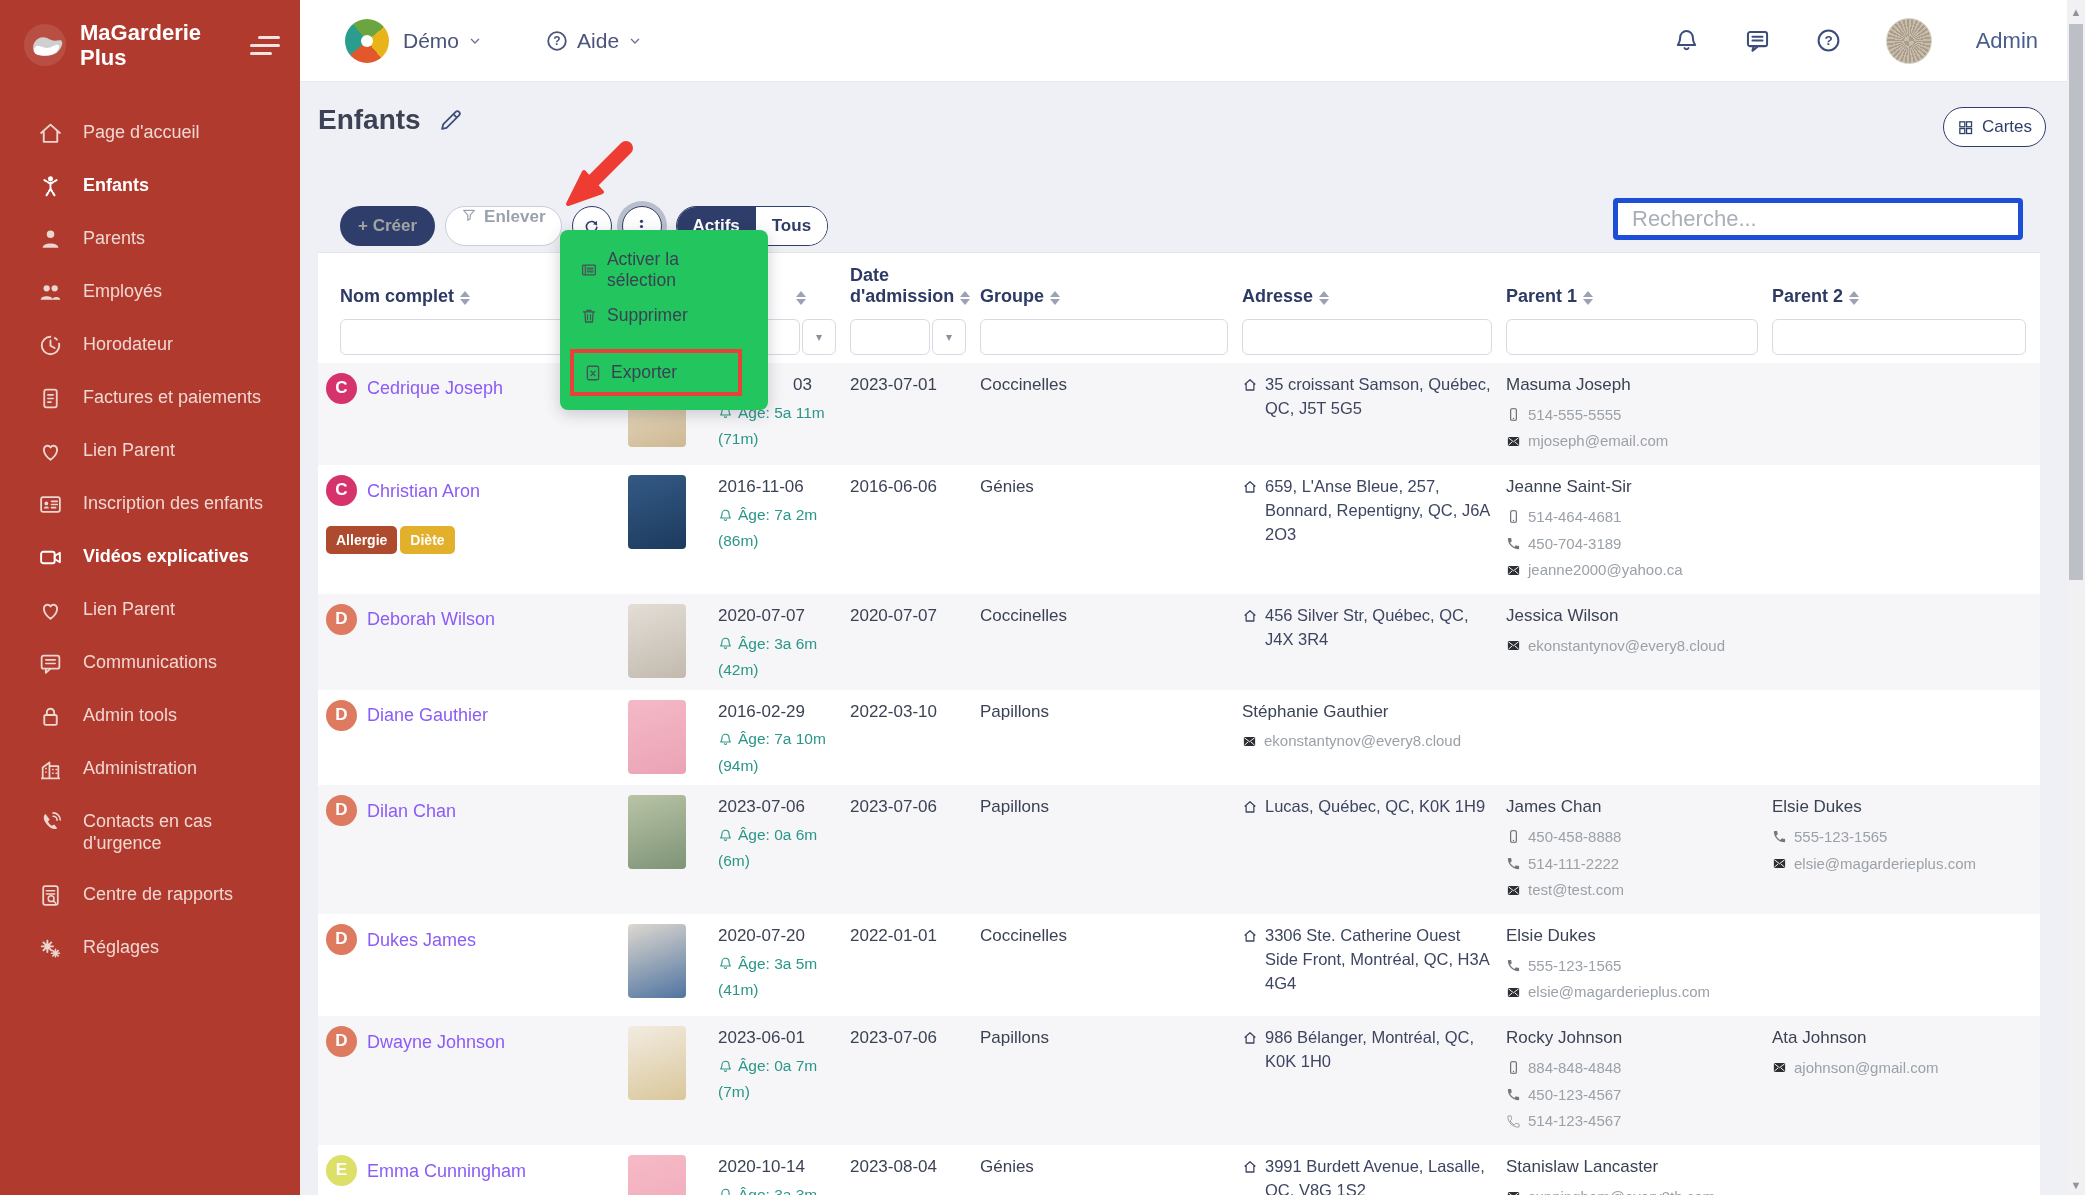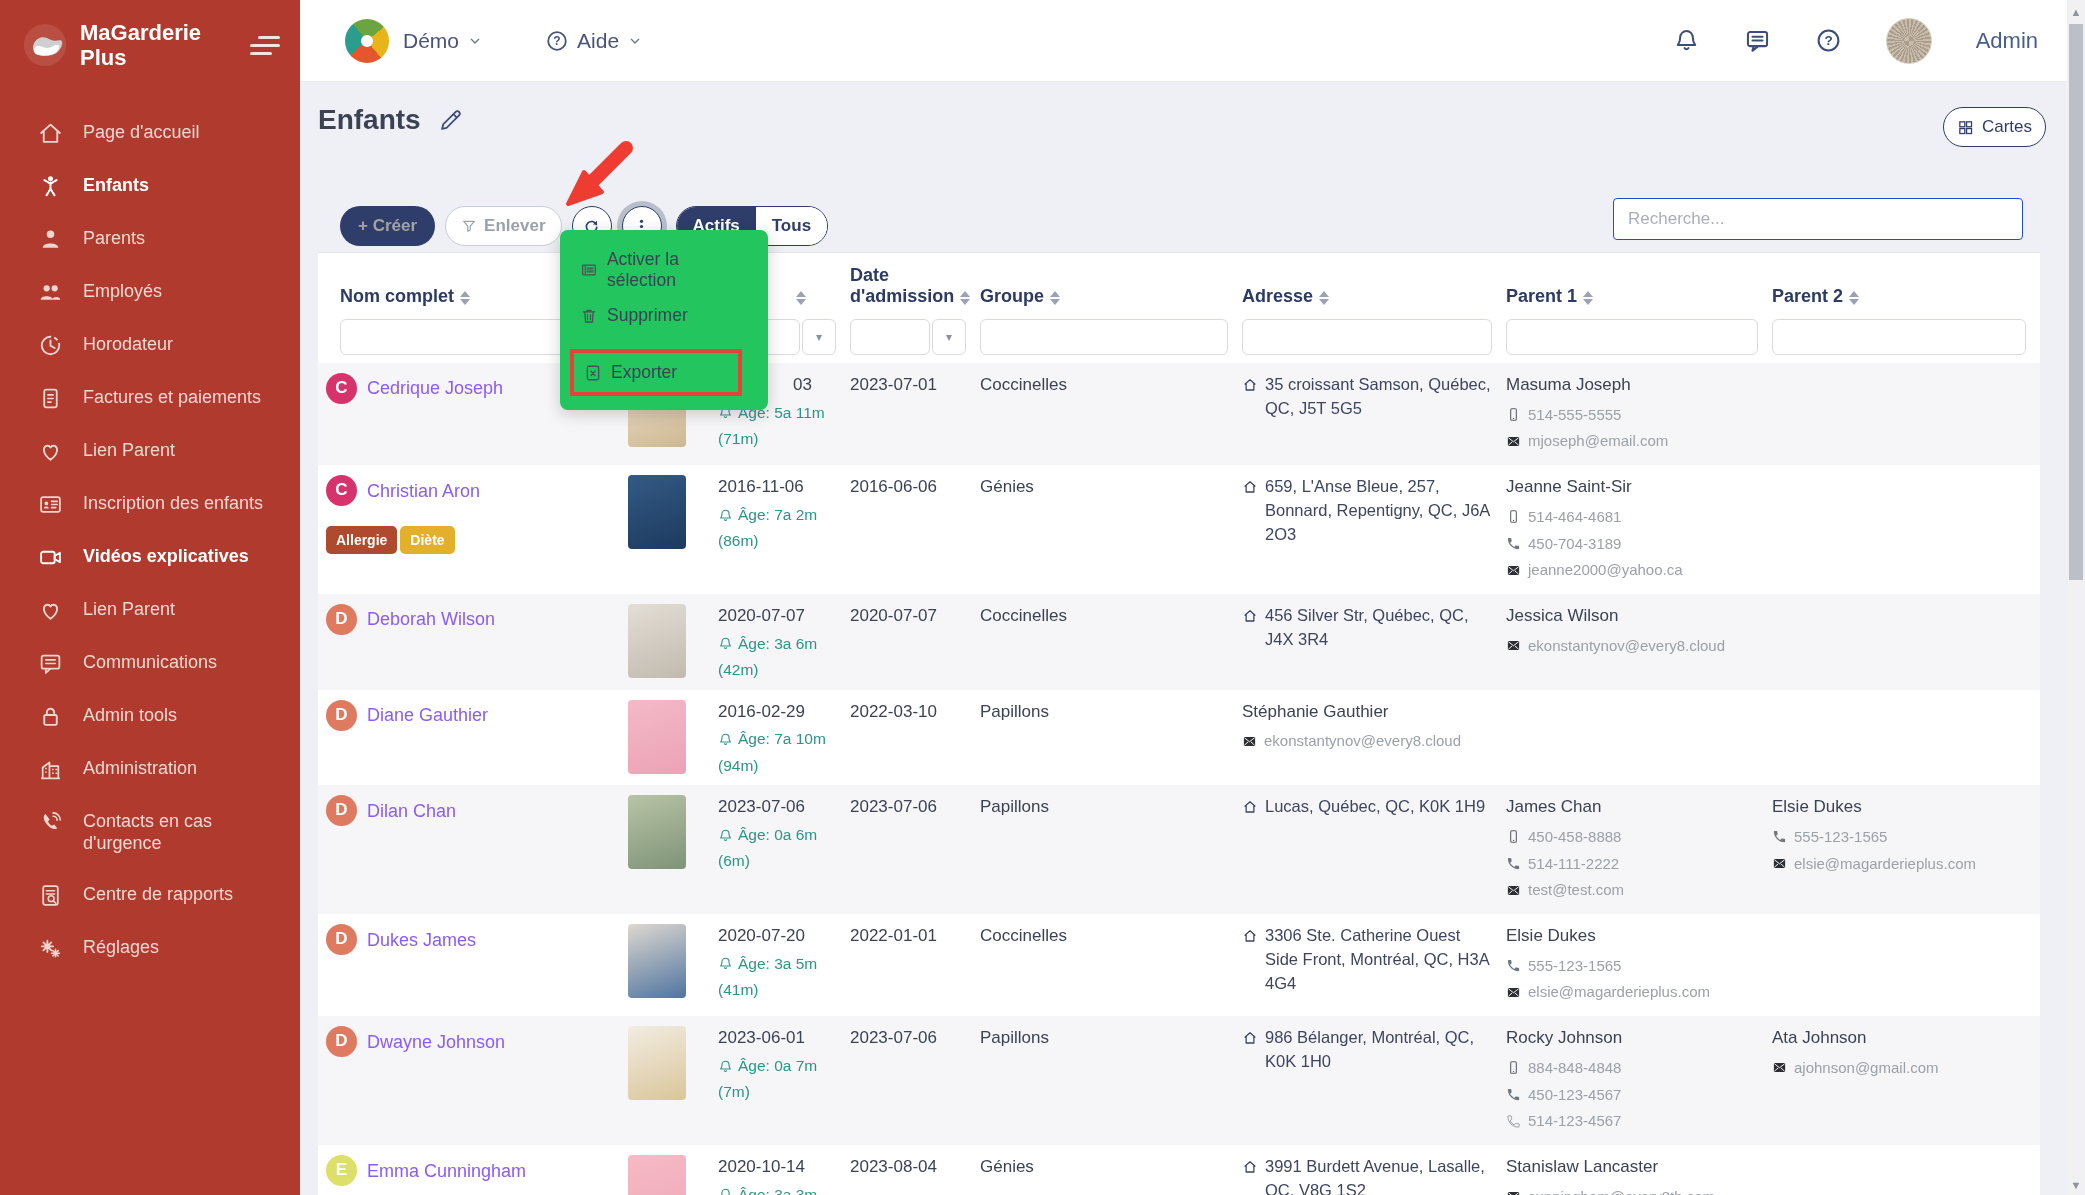--- a/index.html
+++ b/index.html
@@ -36,31 +36,31 @@
   
   .page-title-row { position:absolute; left:318px; top:104px; display:flex; align-items:center; gap:16px; z-index:2; }
   .page-title { font-size:28px; font-weight:bold; color:#3c4154; }
   .pencil { width:27px; height:27px; color:#3d4d7a; cursor:pointer; }
   .cards-btn { position:absolute; left:1943px; top:107px; width:103px; height:40px; border:1.5px solid #2e3d69; border-radius:20px; background:#fff; color:#2e3d69; font-size:17px; display:flex; align-items:center; justify-content:center; gap:8px; cursor:pointer; z-index:2; }
   .cards-btn svg { width:17px; height:17px; }
 
   
   .toolbar { position:absolute; left:340px; top:206px; display:flex; align-items:center; z-index:2; }
   .btn-create { height:40px; padding:0 18px; border-radius:20px; background:#2e3d69; color:#a3a3a3; font-size:17px; font-weight:bold; display:flex; align-items:center; gap:6px; border:none; cursor:pointer; }
-  .btn-remove { height:40px; margin-left:10px; padding:0 15px; border-radius:20px; background:#fff; border:1.5px solid #c5cdde; color:#9aa1ad; font-size:17px; font-weight:bold; display:flex; align-items:center; gap:7px; cursor:pointer; }
+  .btn-remove { height:40px; margin-left:10px; padding:0 15px; border-radius:20px; background:#fff; border:1.5px solid #c5cdde; color:#9aa1ad; font-size:17px; font-weight:bold; display:flex; align-items:flex-start; gap:7px; cursor:pointer; }
   .btn-remove svg { width:16px; height:16px; color:#9aa1ad; }
   .btn-round { width:40px; height:40px; margin-left:10px; border-radius:50%; background:#fff; border:1.5px solid #2e3d69; color:#2e3d69; display:flex; align-items:center; justify-content:center; cursor:pointer; }
   .btn-round svg { width:19px; height:19px; }
   .btn-round.focus-ring { box-shadow:0 0 0 5px #b9bfca; }
   .segmented { display:flex; margin-left:14px; border:1.5px solid #2e3d69; border-radius:20px; overflow:hidden; height:40px; background:#fff; cursor:pointer; }
   .seg { padding:0 16px; font-size:17px; font-weight:bold; display:flex; align-items:center; }
   .seg.on { background:#2e3d69; color:#fff; }
   .seg.off { background:#fff; color:#2e3d69; }
 
-  .search-box { position:absolute; left:1613px; top:198px; width:410px; height:42px; border:1px solid #1d4ed8; border-radius:4px; background:#fff; font-size:17px; padding:0 14px; color:#3a4254; z-index:2; }
+  .search-box { position:absolute; left:1613px; top:198px; width:410px; height:42px; border:5px solid #1d4ed8; border-radius:4px; background:#fff; font-size:22px; padding:0 14px; color:#3a4254; z-index:2; }
   .search-box::placeholder { color:#a9aeb8; }
 
   
   .table-card { position:absolute; left:318px; top:252px; width:1722px; height:943px; background:#fff; border-top:1px solid #e2e5ec; z-index:1; }
   .grid8 { display:grid; grid-template-columns:310px 90px 132px 130px 262px 264px 266px 268px; }
   .thead { align-items:end; padding-bottom:9px; min-height:64px; }
   .th { font-size:18px; font-weight:bold; color:#2c3a64; display:flex; align-items:flex-end; gap:6px; line-height:1.2; cursor:pointer; }
   .th.c0 { padding-left:22px; }
   .th.c2 { padding-left:72px; }
   .th.c3 { max-width:118px; }

